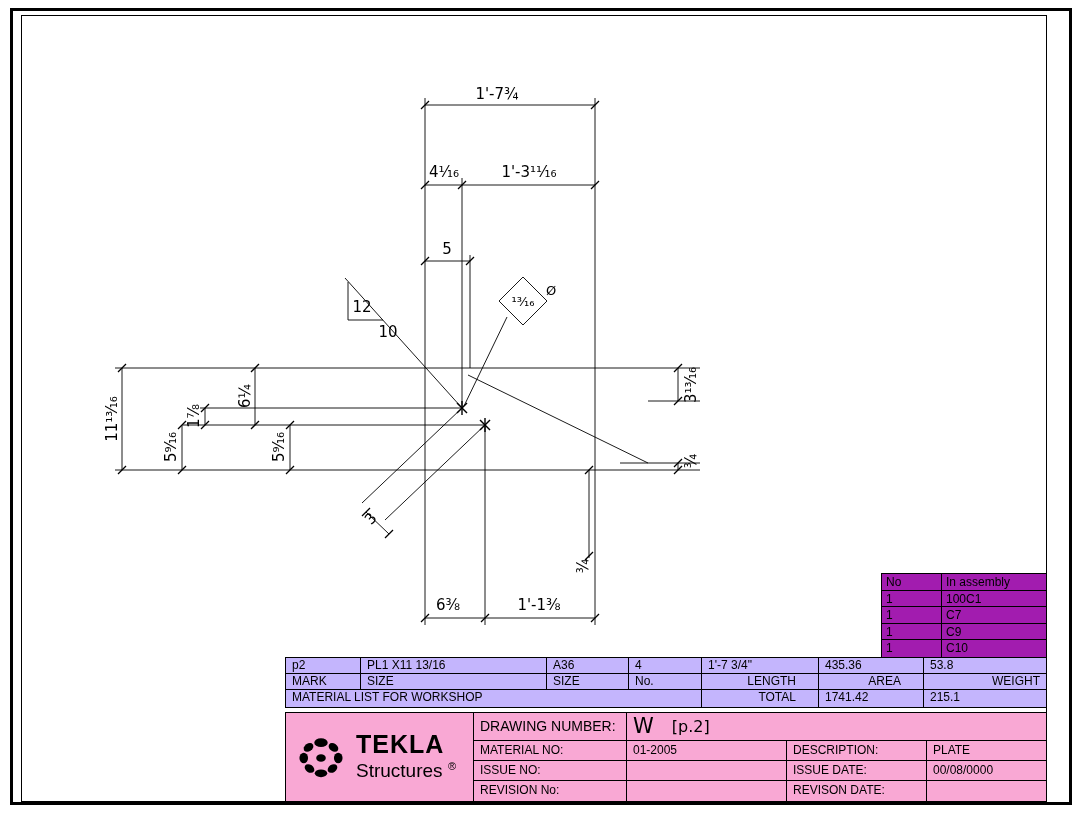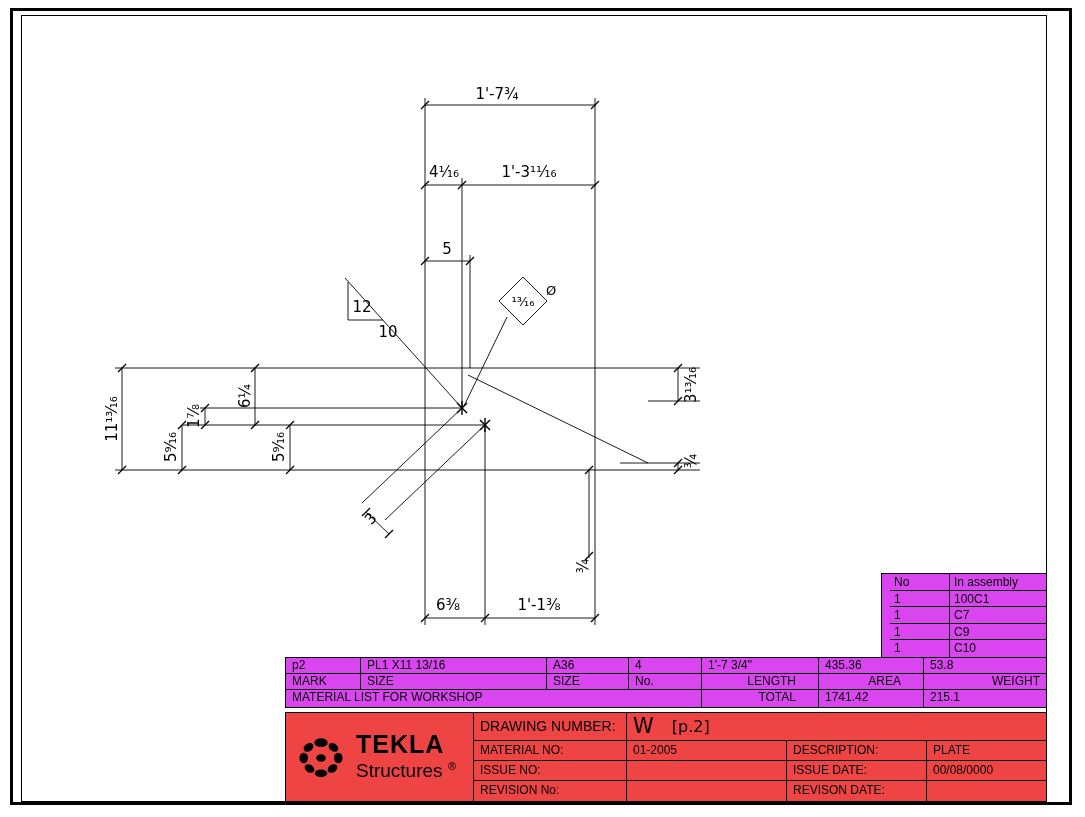--- a/index.html
+++ b/index.html
@@ -18,46 +18,46 @@
   }
   .dim.rot   { transform:translate(-50%,-50%) rotate(-90deg); }
   .dim.rot48 { transform:translate(-50%,-50%) rotate(-48deg); }
   .dim.small { font-size:13px; }
 
   
   .at {
     position:absolute; left:881px; top:573px; width:166px; height:85px;
     border:1px solid #000; box-sizing:border-box;
     display:grid; grid-template-columns:60px 1fr; grid-template-rows:repeat(5,1fr);
-    font-size:12px; background:#d946ef;padding-left:8px;
+    font-size:12px; background:#a21caf;
   }
   .at div { padding:1px 4px; line-height:14px; overflow:hidden; }
   .at .c1 { border-right:1px solid #000; }
   .at .rb { border-bottom:1px solid #000; }
 
   
   .ml {
     position:absolute; left:285px; top:657px; width:762px; height:51px;
     border:1px solid #000; box-sizing:border-box;
     display:grid; grid-template-columns:75px 186px 82px 73px 117px 105px 122px;
-    grid-template-rows:16px 16px 1fr; font-size:12px; background:#d946ef;
+    grid-template-rows:16px 16px 1fr; font-size:12px; background:#c4b5fd;
   }
   .ml div { padding:1px 6px; line-height:13px; border-right:1px solid #000; border-bottom:1px solid #000; overflow:hidden; white-space:nowrap; }
   .ml div.lastcol { border-right:none; }
   .ml div.lastrow { border-bottom:none; }
   .ml .r { text-align:right; padding-right:22px; }
   .ml .rw { text-align:right; padding-right:6px; }
   .ml .span4 { grid-column:1/5; }
 
   
   .tb {
     position:absolute; left:285px; top:712px; width:762px; height:90px;
     border:1px solid #000; box-sizing:border-box;
     display:grid; grid-template-columns:188px 153px 160px 140px 119px;
-    grid-template-rows:28px 20px 20px 1fr; font-size:12px; background:#ef4444;
+    grid-template-rows:28px 20px 20px 1fr; font-size:12px; background:#f9a8d4;
   }
   .tb > div { border-right:1px solid #000; border-bottom:1px solid #000; padding:2px 6px; line-height:15px; overflow:hidden; white-space:nowrap; }
   .tb > div.lastcol { border-right:none; }
   .tb > div.lastrow { border-bottom:none; }
   .tb .logo-cell { grid-row:1/5; grid-column:1; display:flex; align-items:center; gap:6px; border-bottom:none; }
   .logo-text .tekla { font-size:25px; font-weight:bold; letter-spacing:1px; line-height:24px; }
   .logo-text .structures { font-size:19px; line-height:20px; }
   .logo-text .reg { font-size:11px; vertical-align:super; }
   .dn-label { display:flex; align-items:center; font-size:14px; }
   .dn-value { grid-column:3/6; display:flex; align-items:center; }

